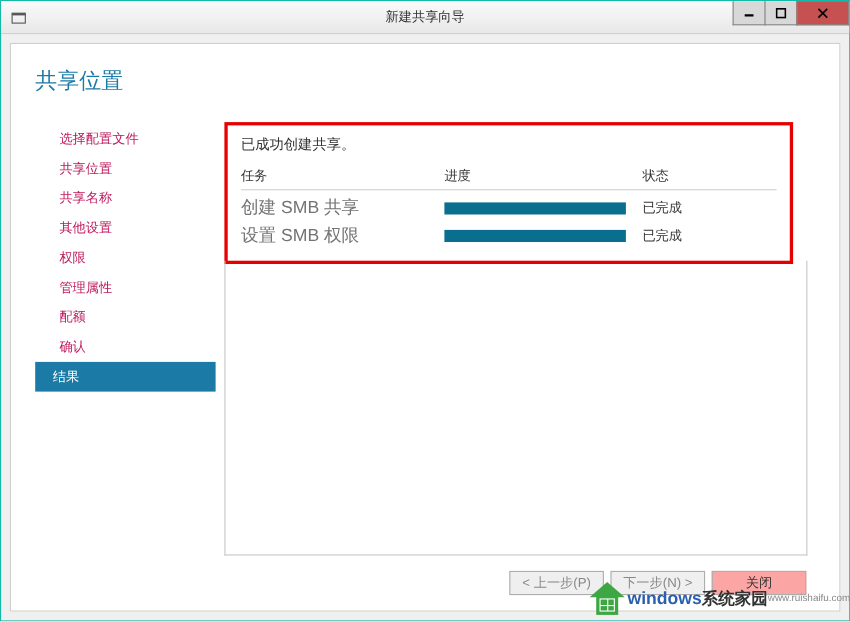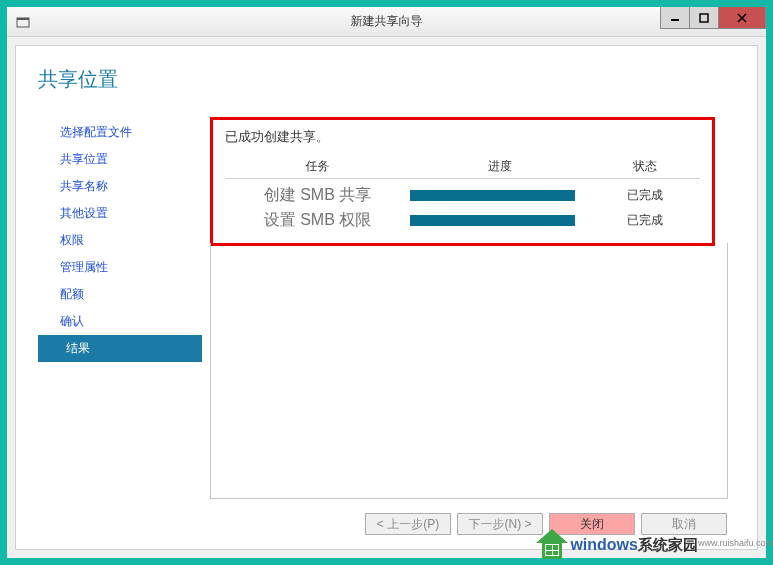--- a/index.html
+++ b/index.html
@@ -10,21 +10,21 @@
     }
     body {
       width: 773px;
       height: 565px;
       background: #fff;
       position: relative;
     }
     .window {
       width: 773px;
       height: 565px;
-      border: 7px solid #14b8a6;
+      border: 1px solid #14b8a6;
       display: flex;
       flex-direction: column;
       background: #f0f0f0;
     }
     .titlebar {
       height: 30px;
       background: linear-gradient(to bottom, #fafafa, #e8e8e8);
       border-bottom: 1px solid #d0d0d0;
       display: flex;
       align-items: center;
@@ -87,48 +87,47 @@
       display: flex;
       flex: 1;
       gap: 8px;
     }
     .sidebar {
       width: 164px;
       padding-top: 2px;
     }
     .sidebar-item {
       font-size: 12px;
-      color: #1d4ed8;
+      color: #be185d;
       padding: 5px 10px 5px 22px;
       cursor: default;
     }
     .sidebar-item.active {
       background: #1b7aa6;
       color: #fff;
-      padding-left: 28px;
+      padding-left: 16px;
     }
     .main-panel {
       flex: 1;
       display: flex;
       flex-direction: column;
     }
     .highlight-box {
       border: 3px solid #e60000;
       padding: 6px 12px 10px 12px;
       margin-right: 20px;
     }
     .status-msg {
       font-size: 13px;
       color: #333;
       margin-bottom: 12px;
       margin-top: 2px;
     }
     .task-table {
       width: 100%;
-      text-align: center;
     }
     .task-header-row {
       display: flex;
       border-bottom: 1px solid #d0d0d0;
       padding-bottom: 3px;
       margin-bottom: 4px;
     }
     .task-header-row > div {
       font-size: 12px;
       color: #333;
@@ -328,21 +327,20 @@
           </div>
         </div>
         <div class="results-box"></div>
       </div>
     </div>
 
     <div class="footer-buttons">
       <div class="footer-btn">&lt; 上一步(P)</div>
       <div class="footer-btn">下一步(N) &gt;</div>
       <div class="footer-btn enabled">关闭</div>
-      <div class="footer-btn">取消</div>
     </div>
   </div>
 </div>
 
 <div class="watermark-logo">
   <div class="logo-house">
     <div class="logo-roof"></div>
     <div class="logo-body"></div>
     <div class="logo-win">
         <div></div>

